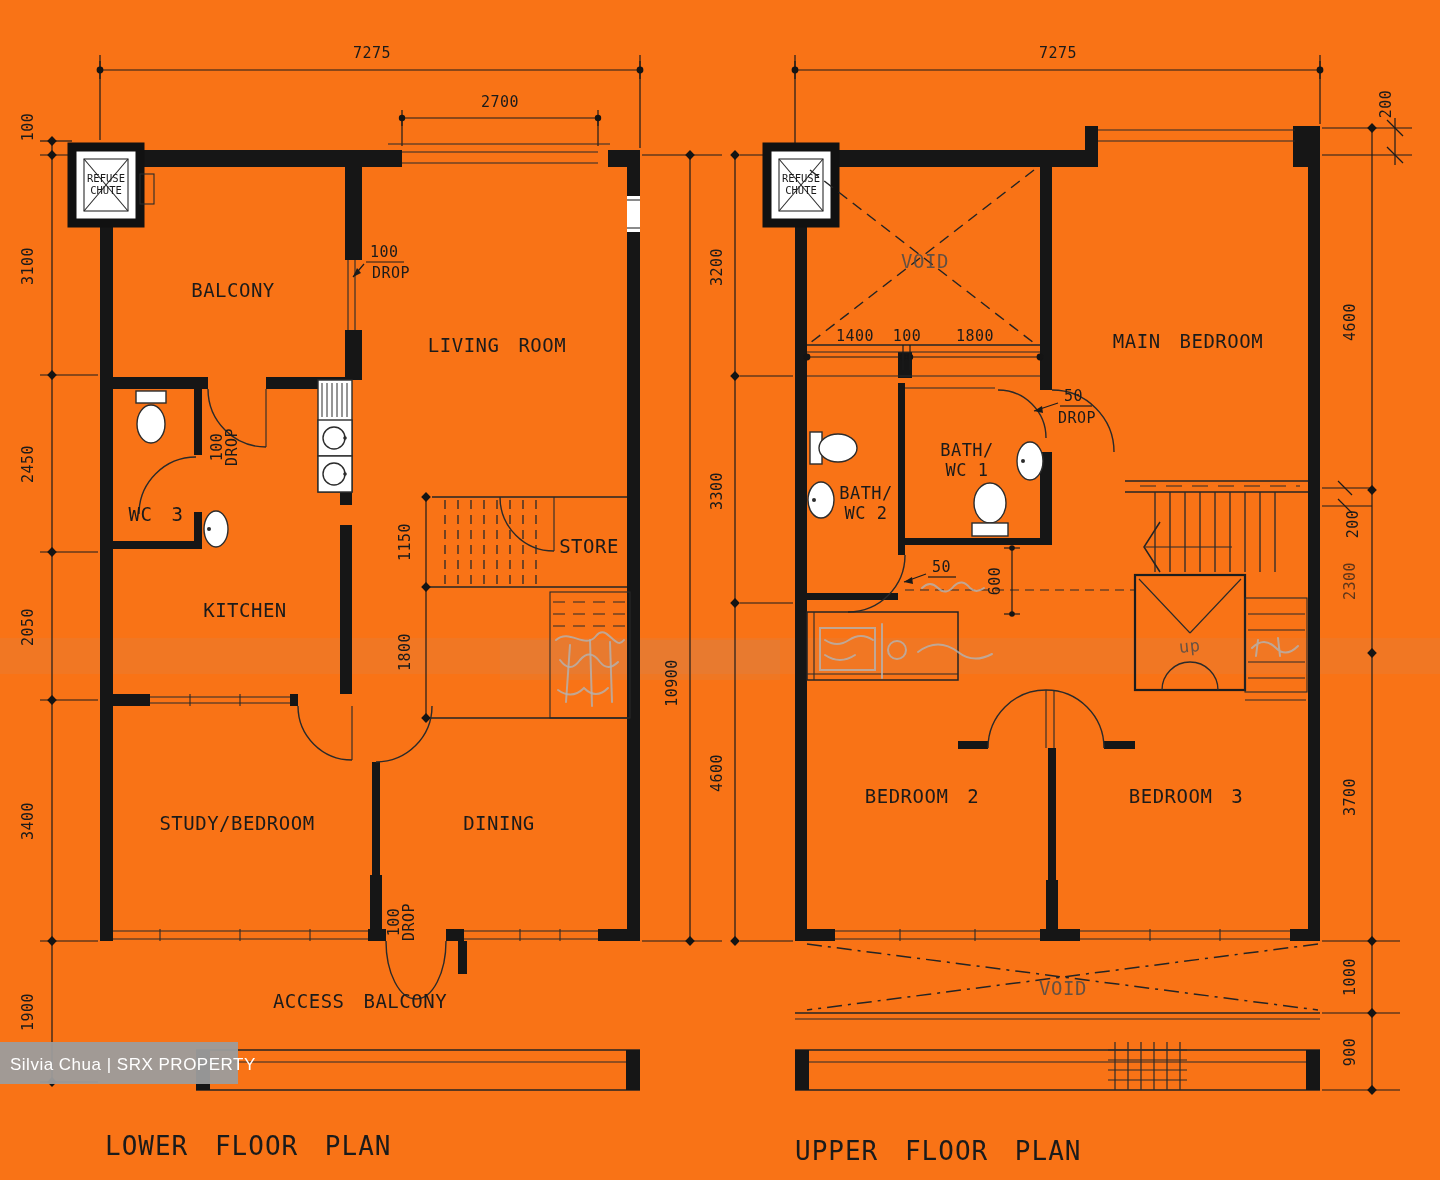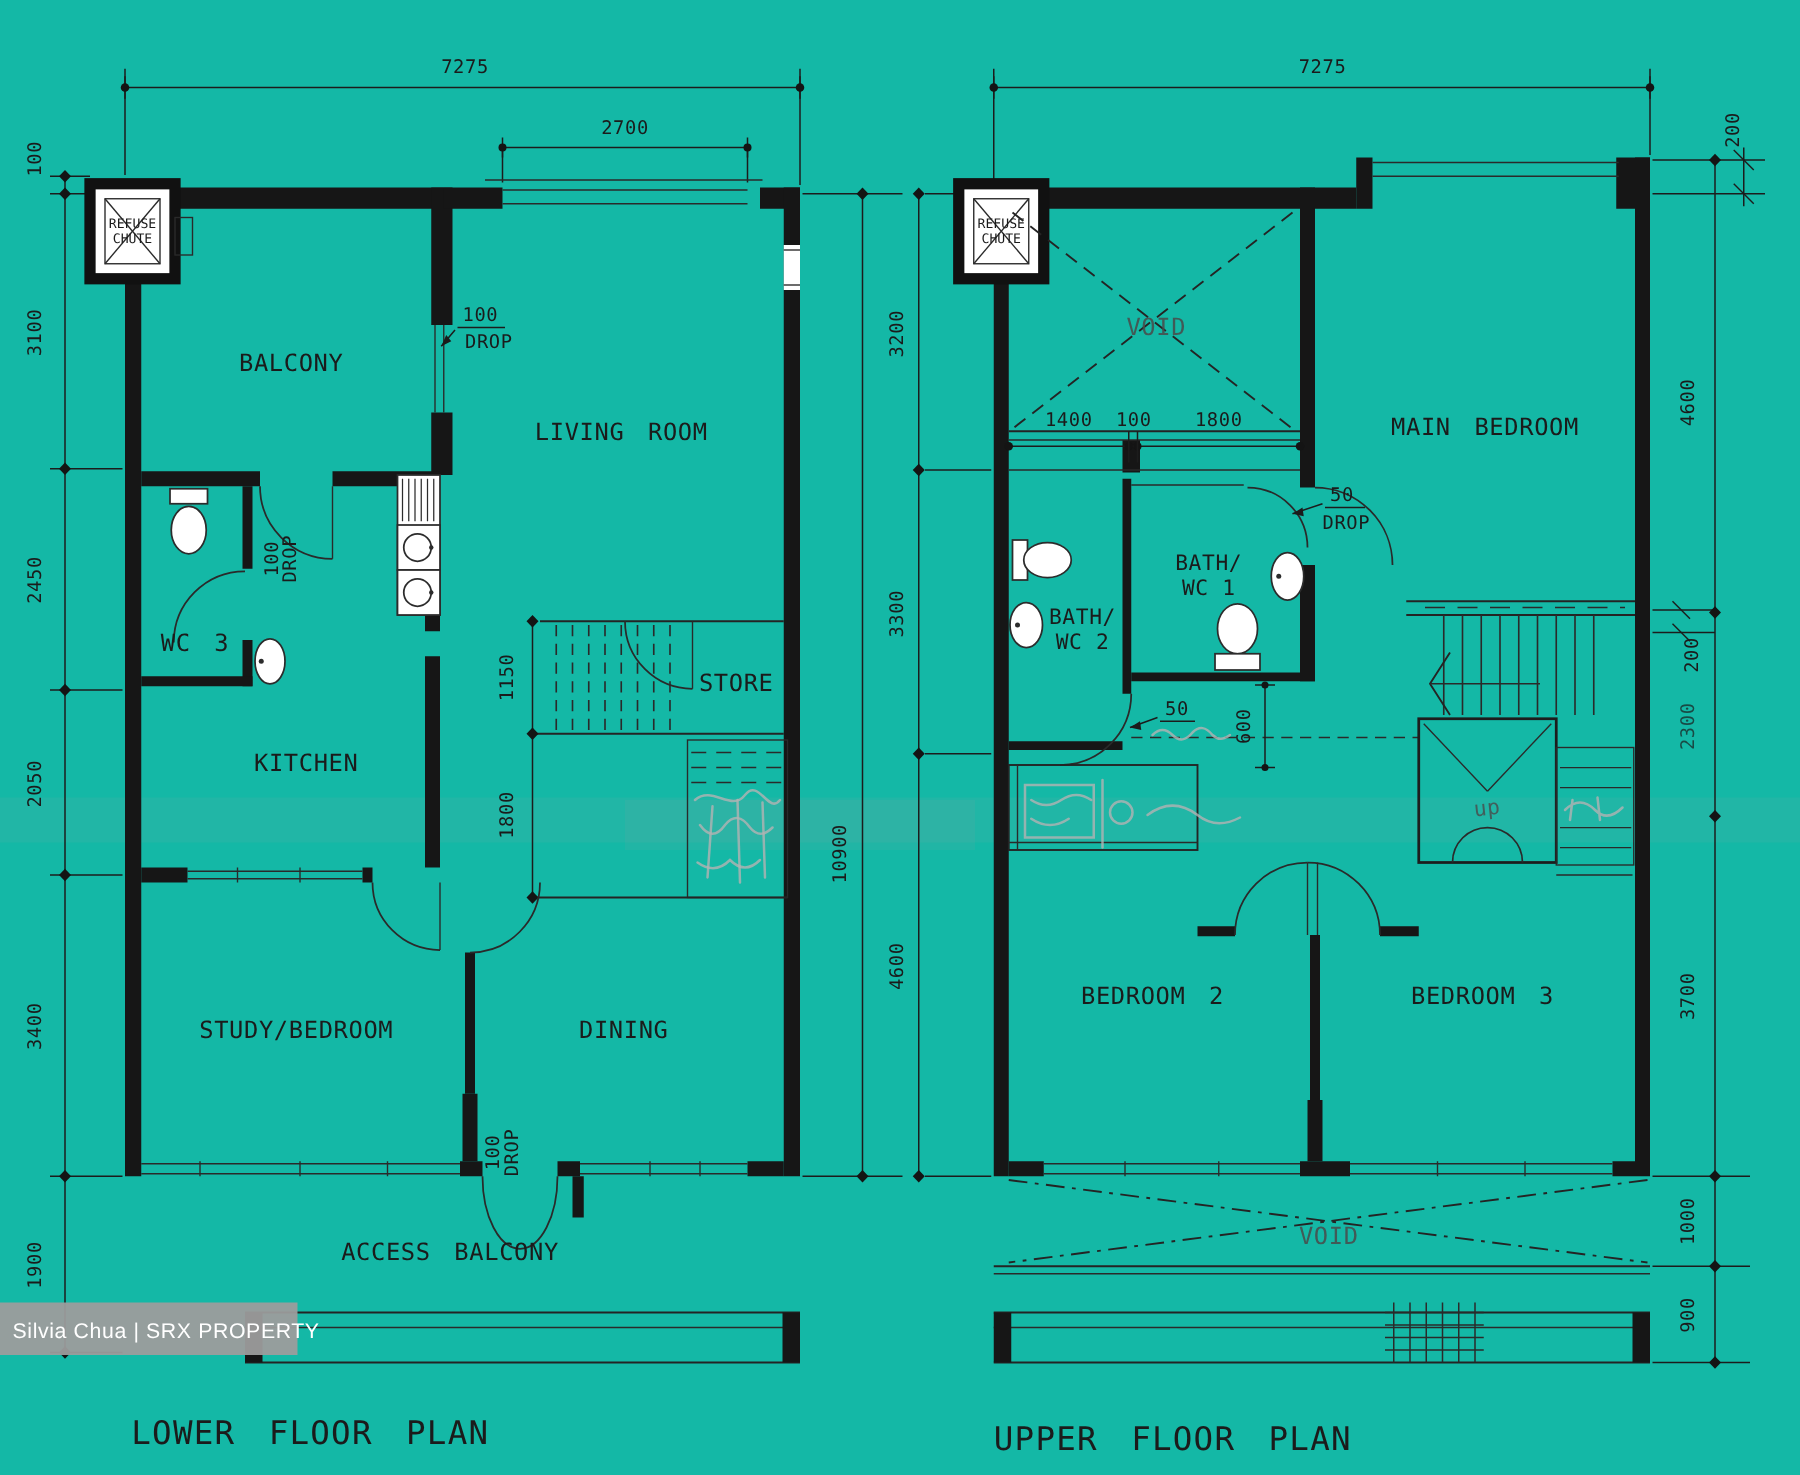--- a/index.html
+++ b/index.html
@@ -1,16 +1,16 @@
 <!DOCTYPE html>
 <html><head>
 <meta charset="utf-8">
 <style>
   html,body{margin:0;padding:0;background:#ffffff;}
-  .page{position:relative;width:1440px;height:1180px;background:#14b8a6;overflow:hidden;}
+  .page{position:relative;width:1440px;height:1180px;background:#f97316;overflow:hidden;}
   svg{position:absolute;left:0;top:0;}
   text{font-family:"DejaVu Sans Mono","Liberation Mono",monospace;fill:#1b1b1b;}
   .room{font-size:19px;letter-spacing:.5px;word-spacing:7px;}
   .roomsm{font-size:17px;letter-spacing:.5px;}
   .dimt{font-size:15px;letter-spacing:.5px;}
   .chute{font-size:10.5px;letter-spacing:0;}
   .title{font-size:26px;letter-spacing:1px;word-spacing:10px;}
   .wmtext{font-family:"Liberation Sans",sans-serif;font-size:17px;fill:#ffffff;letter-spacing:.5px;}
   .w{fill:#161616;stroke:none;}
   .ln{stroke:#242424;stroke-width:1.5;fill:none;}

